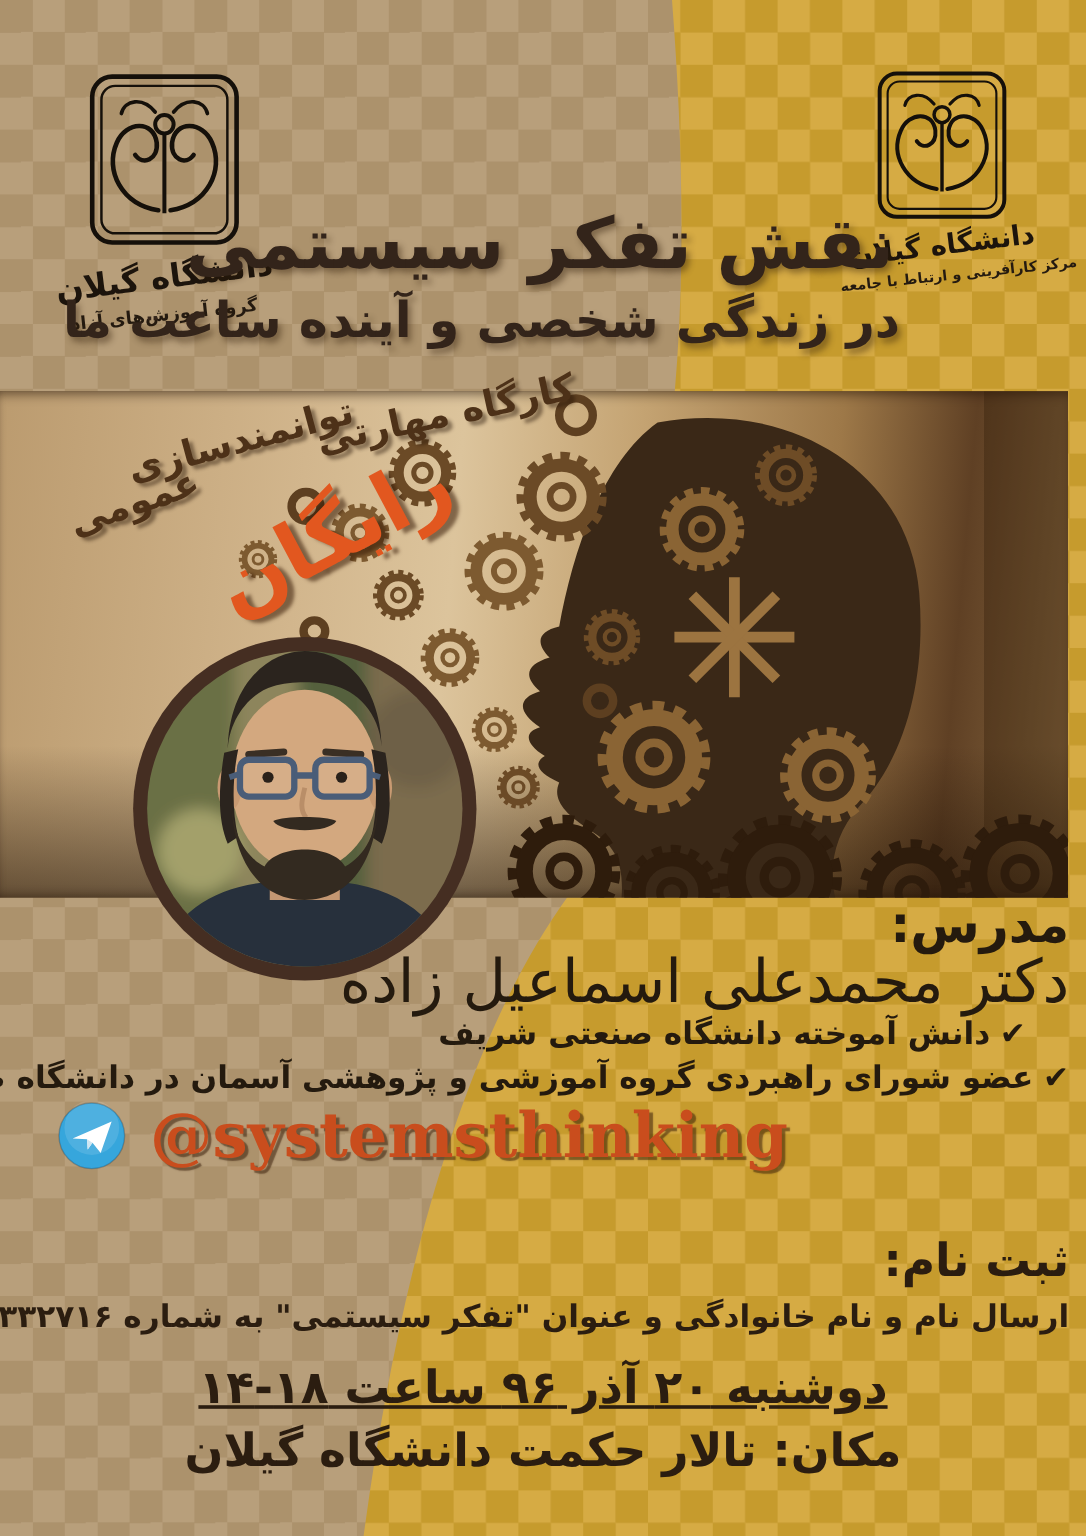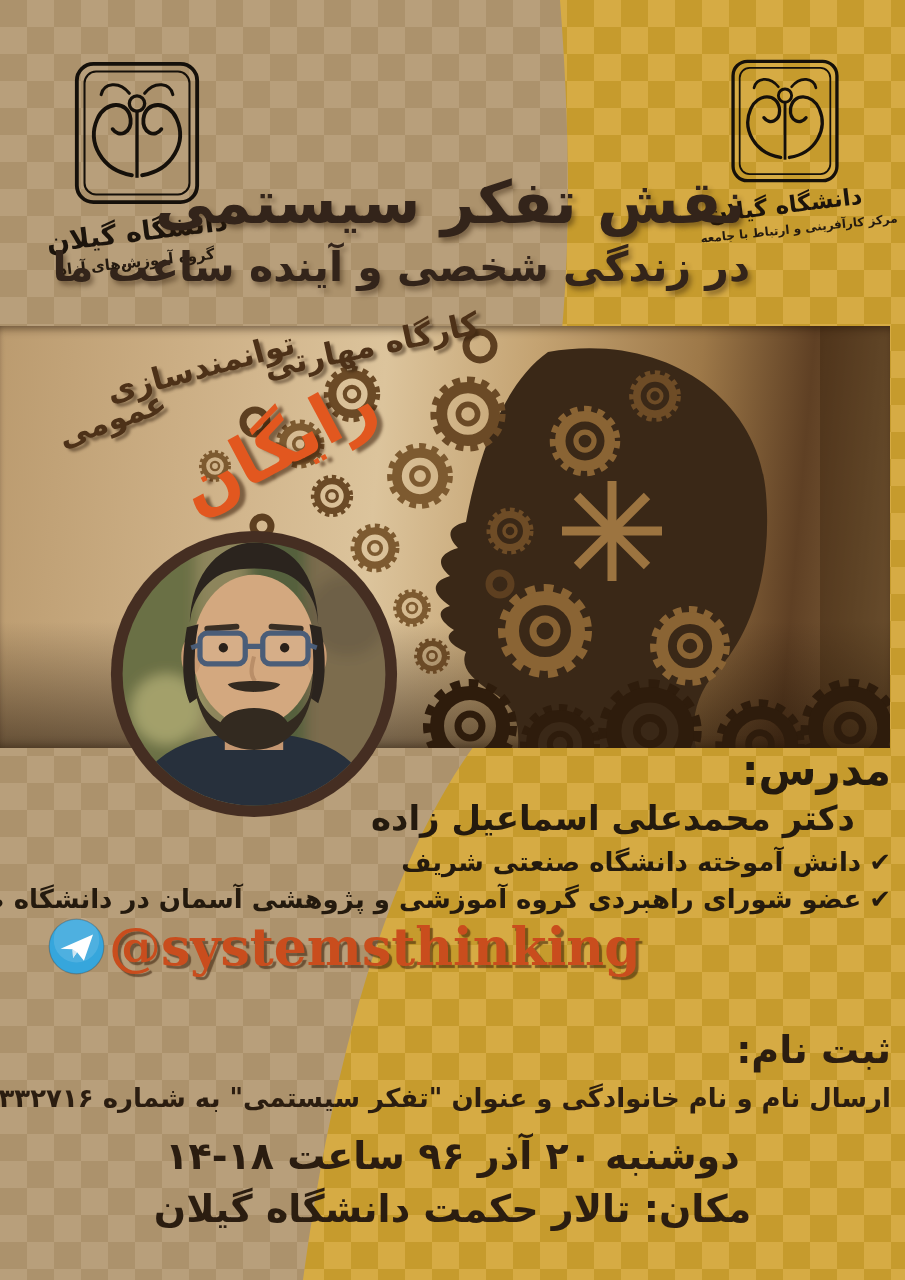--- a/index.html
+++ b/index.html
@@ -51,42 +51,42 @@
   .bw3{left:56px;  top:401px; font-size:31px; transform:rotate(-19deg);}
   .free-word{left:172px; top:406px; z-index:7; font-size:68px; font-weight:bold; color:#e2571f;
     transform:rotate(-28deg); white-space:nowrap; text-shadow:4px 5px 3px rgba(55,25,5,.55);}
 
   
   .portrait{left:108px; top:528px; width:292px; height:292px; z-index:8;}
 
   
   .instructor{right:14px; top:750px; width:880px; z-index:6; direction:rtl; text-align:right; color:#241a0e;}
   .inst-heading{font-size:42px; font-weight:bold; line-height:42px;}
-  .inst-name{font-size:34px; font-weight:bold; line-height:52px; padding-left:0; margin-left:0; margin-right:36px; white-space:nowrap;}
+  .inst-name{font-size:50px; font-weight:normal; line-height:52px; padding-left:0; margin-left:0; white-space:nowrap;}
   .cred{font-size:26px; font-weight:bold; line-height:37px; white-space:nowrap;}
   .cred .chk{display:inline-block; margin-left:8px; font-size:26px;}
-  .cred1{}
-
-  
-  .tg-row{left:48px; z-index:6; display:flex; align-items:center; gap:4px; direction:ltr;}
+  .cred1{margin-right:36px;}
+
+  
+  .tg-row{left:48px; z-index:6; display:flex; align-items:center; gap:20px; direction:ltr;}
   .tg-row1{top:916px;}
   .tg-row2{top:986px;}
   .tg-handle{font-family:"DejaVu Serif", serif; font-weight:bold; color:#c94d1d;
     text-shadow:3px 3px 1px rgba(55,28,8,.55);}
   .tg-row1 .tg-handle{font-size:52px;}
   .tg-row2 .tg-handle{font-size:48px;}
 
   
   .registration{right:14px; top:1026px; width:886px; z-index:6; direction:rtl; text-align:right; color:#2b1d10;}
   .reg-heading{font-size:38px; font-weight:bold; line-height:48px;}
   .reg-line{font-size:26px; font-weight:bold; line-height:40px; white-space:nowrap; margin-top:4px;}
 
   
   .schedule{left:55px; top:1130px; width:795px; z-index:6; direction:rtl; text-align:center; color:#2b1d10;}
-  .sched-line1{font-size:38px; font-weight:bold; line-height:52px; white-space:nowrap;}
+  .sched-line1{font-size:38px; font-weight:bold; line-height:52px; white-space:nowrap;text-decoration:underline;}
   .sched-line2{font-size:38px; font-weight:bold; line-height:54px; white-space:nowrap;}
 </style>
 </head>
 <body>
 
 <div class="poster">
 
   <svg class="gold-shape" width="905" height="1280" viewBox="0 0 905 1280" aria-hidden="true">
     <defs>
       <pattern id="goldchk" width="54" height="54" patternUnits="userSpaceOnUse">

